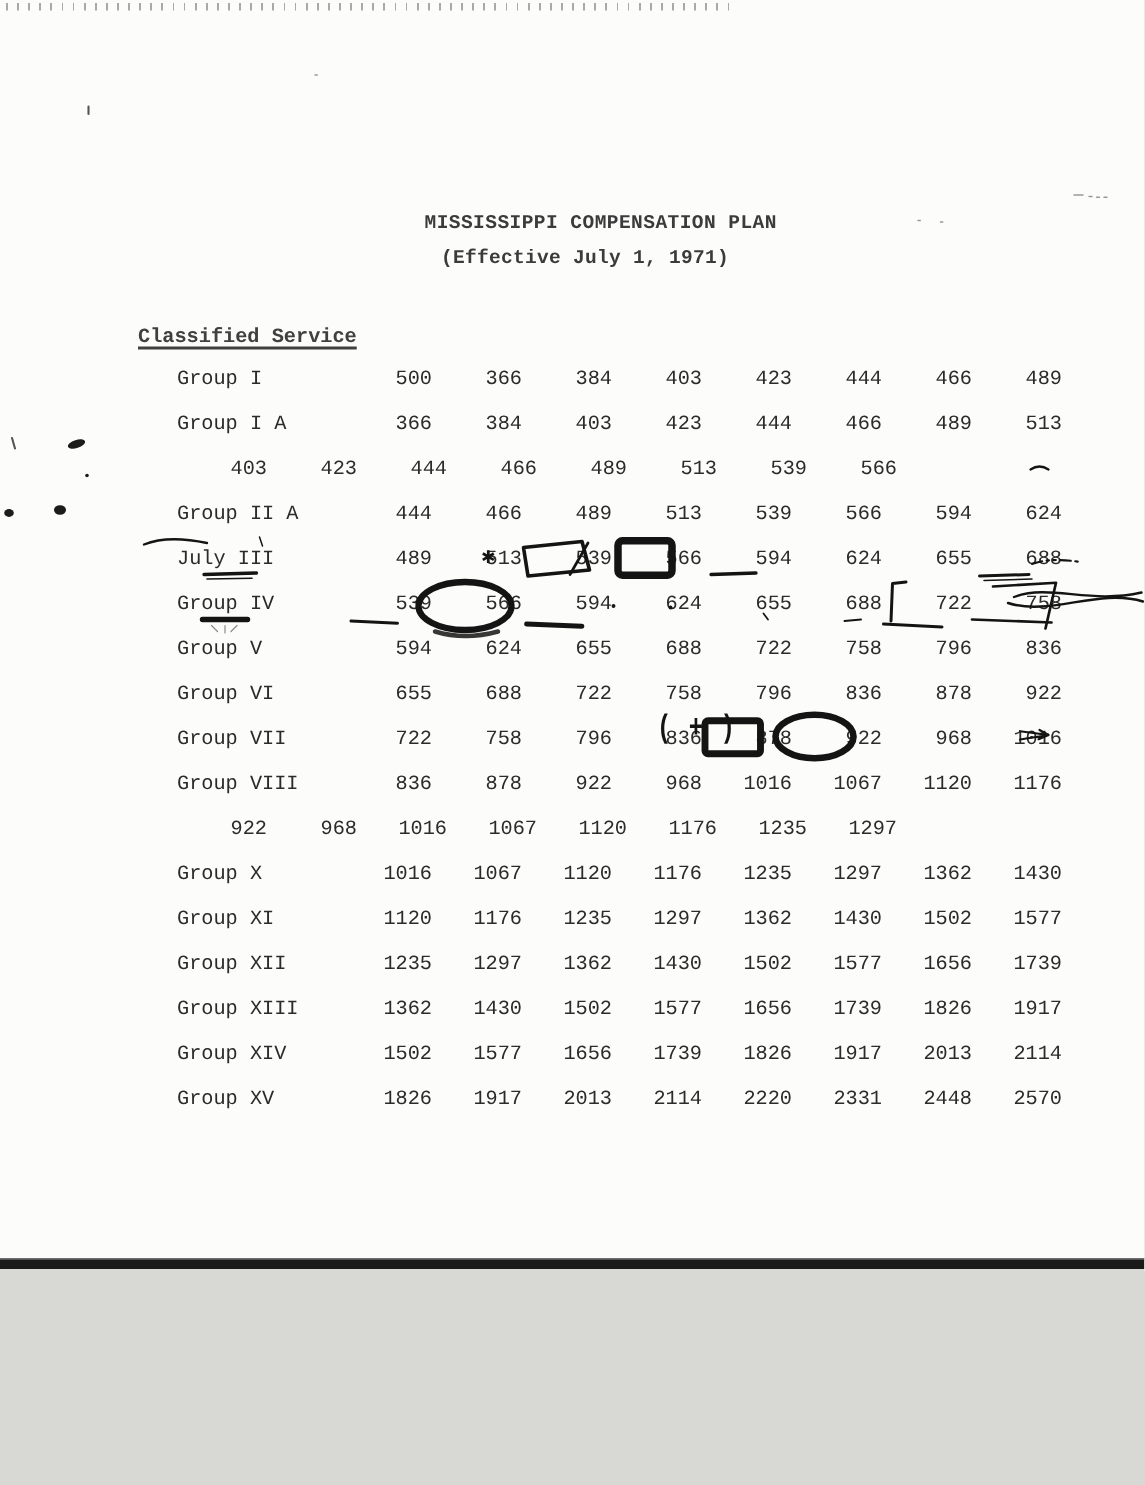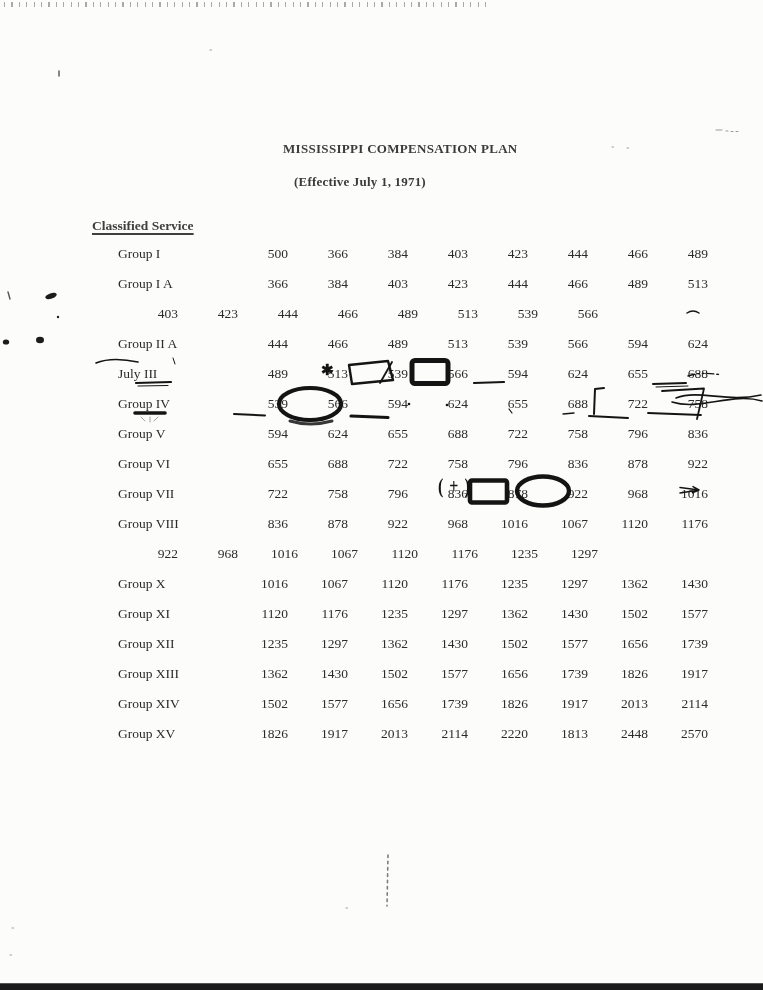--- a/index.html
+++ b/index.html
@@ -1,26 +1,26 @@
 <!DOCTYPE html>
 <html><head>
 <meta charset="utf-8">
 <style>
   html,body{margin:0;padding:0;background:#d8d8d4;}
   .page{
     position:relative;
-    width:763px;height:990px;
+    width:763px;height:846px;
     background:#fcfcfa;
     overflow:hidden;
-    font-family:Liberation Serif, serif;
+    font-family:Liberation Mono, monospace;
     color:#2e2e2e;
   }
   .typed{position:absolute;white-space:pre;}
   .doc-title{left:283px;top:141px;font-size:13px;font-weight:700;letter-spacing:.3px;color:#3b3b3b;}
-  .doc-subtitle{left:294px;top:174px;font-size:13px;font-weight:700;letter-spacing:.2px;color:#3b3b3b;}
+  .doc-subtitle{left:294px;top:164px;font-size:13px;font-weight:700;letter-spacing:.2px;color:#3b3b3b;}
   .section-heading{
     left:92px;top:218px;font-size:13.5px;font-weight:700;color:#404040;
     text-decoration:underline;text-underline-offset:3px;text-decoration-thickness:1.5px;
   }
   .salary-table{position:absolute;left:92px;top:239px;font-size:13.5px;color:#2b2b2b;margin-left:26px;}
   .trow{display:flex;height:30px;line-height:30px;}
   .tlabel{width:110px;text-align:left;}
   .tcell{width:60px;text-align:right;}
   .marks-layer{position:absolute;left:0;top:0;pointer-events:none;}
   .top-ticks{
@@ -223,21 +223,21 @@
         <div class="tcell">2013</div>
         <div class="tcell">2114</div>
       </div>
       <div class="trow">
         <div class="tlabel">Group XV</div>
         <div class="tcell">1826</div>
         <div class="tcell">1917</div>
         <div class="tcell">2013</div>
         <div class="tcell">2114</div>
         <div class="tcell">2220</div>
-        <div class="tcell">1813</div>
+        <div class="tcell">2331</div>
         <div class="tcell">2448</div>
         <div class="tcell">2570</div>
       </div>
     </div>
 
   <div class="hand-note asterisk-note">✱</div>
   <div class="hand-note plus-note">( + )</div>
 
   <svg class="marks-layer" width="763" height="990" viewBox="0 0 763 990">
     <g stroke="#141414" fill="none" stroke-linecap="round" stroke-linejoin="round">

